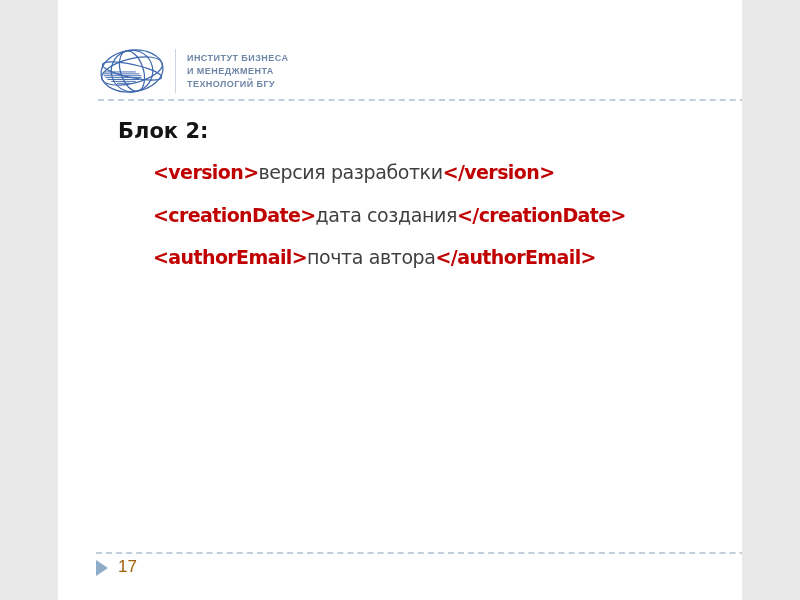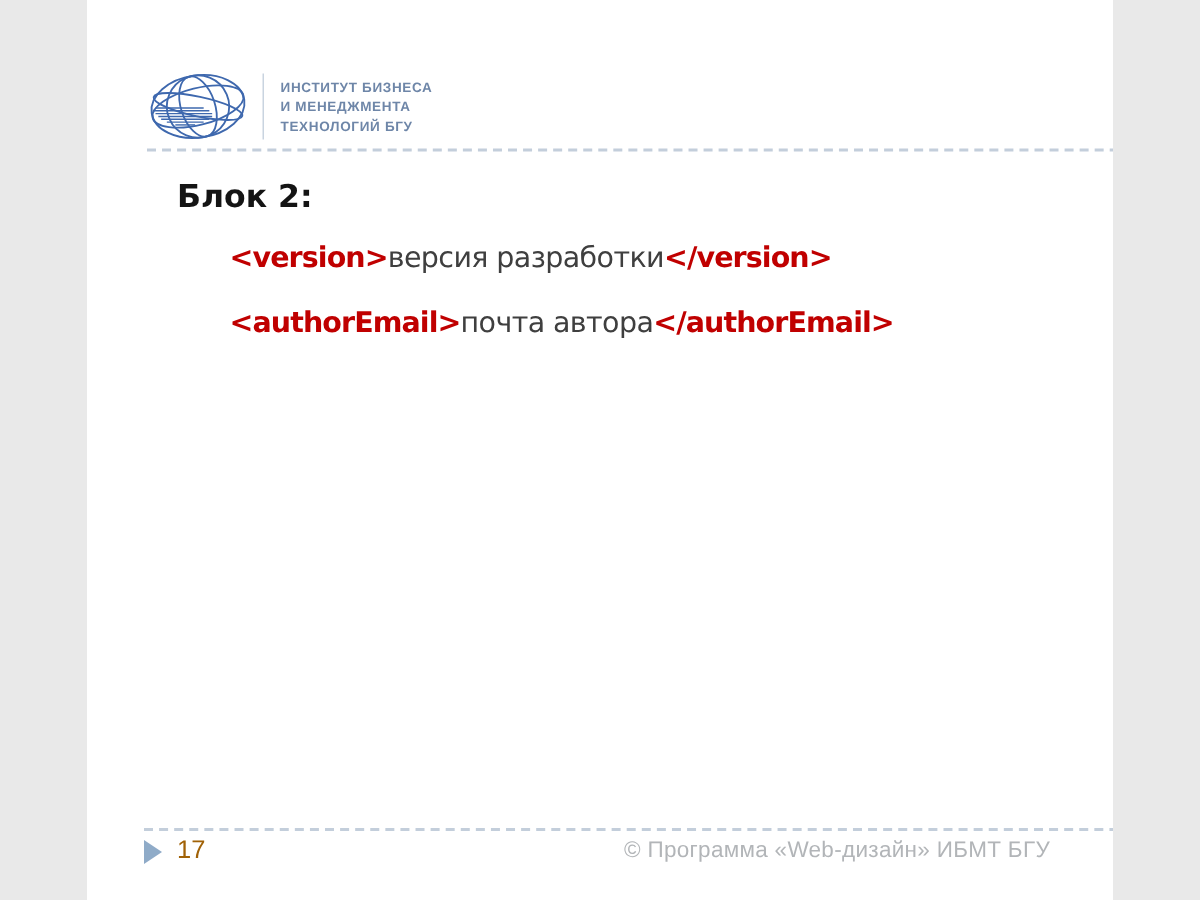--- a/index.html
+++ b/index.html
@@ -97,22 +97,24 @@
 
   <div class="header-rule"></div>
 
   <div class="block-heading">Блок 2:</div>
 
   <div class="xml-lines">
     <div class="xml-line">
       <span class="xml-tag">&lt;version&gt;</span><span class="xml-text">версия разработки</span><span class="xml-tag">&lt;/version&gt;</span>
     </div>
     <div class="xml-line">
+      <span class="xml-tag">&lt;creationDate&gt;</span><span class="xml-text">дата создания</span><span class="xml-tag">&lt;/creationDate&gt;</span>
+    </div>
+    <div class="xml-line">
       <span class="xml-tag">&lt;authorEmail&gt;</span><span class="xml-text">почта автора</span><span class="xml-tag">&lt;/authorEmail&gt;</span>
     </div>
   </div>
 
   <div class="footer-rule"></div>
   <div class="page-marker"></div>
   <div class="page-number">17</div>
-  <div class="footer-copy">© Программа «Web-дизайн» ИБМТ БГУ</div>
 
 </div>
 
 </body></html>

